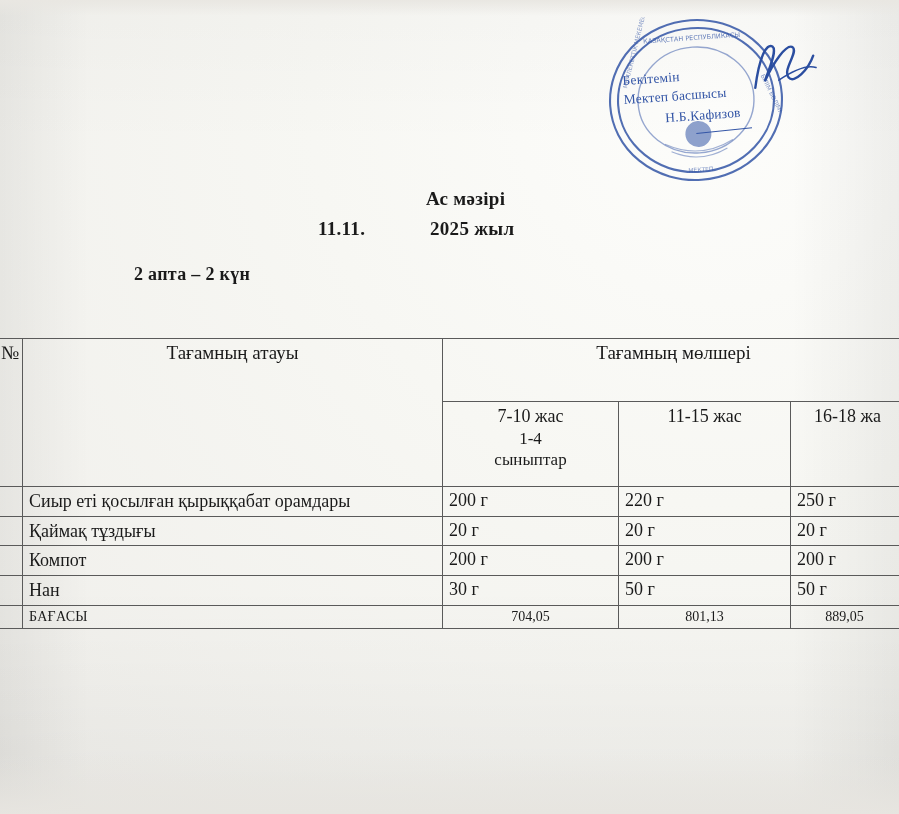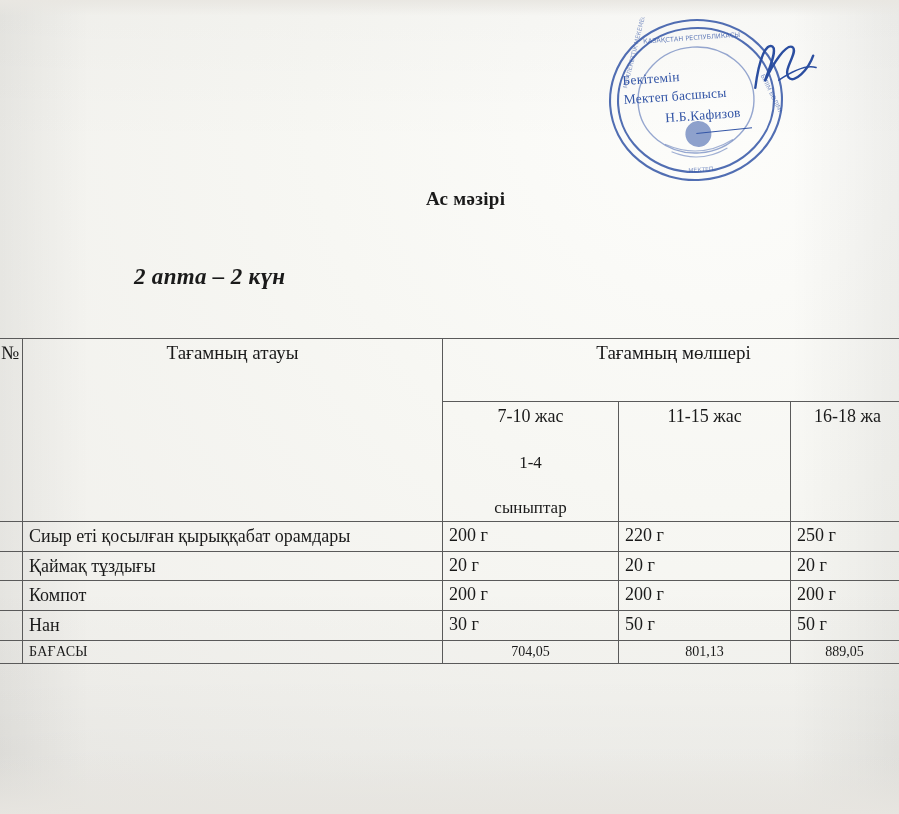--- a/index.html
+++ b/index.html
@@ -103,24 +103,23 @@
     top: 218px;
     font-size: 19px;
     font-weight: bold;
     letter-spacing: 0.3px;
   }
   .date-row .d-num { display: inline-block; width: 112px; }
   .week-row {
     position: absolute;
     left: 134px;
     top: 264px;
-    font-size: 23px;
+    font-size: 18px;
     font-weight: bold;
     letter-spacing: 0.3px;
-    font-style: italic;
   }
 
   
   .table-wrap {
     position: absolute;
     left: -6px;
     top: 338px;
     width: 910px;
   }
   table.menu {
@@ -149,21 +148,21 @@
     vertical-align: middle;
   }
   .age-cell {
     text-align: center;
     font-size: 18px;
     line-height: 1.25;
     padding-top: 6px;
     height: 78px;
     font-family: Liberation Serif, serif;
   }
-  .age-cell .l2 { font-size: 17px; margin-top: 24px; }
+  .age-cell .l2 { font-size: 17px; }
   .dish {
     line-height: 1.26;
     padding-top: 5px;
     padding-left: 10px;
     margin-left: 14px;
   }
   .amt {
     padding-top: 5px;
     padding-left: 10px;
   }
@@ -219,20 +218,23 @@
           <path d="M6 50 C 12 20, 20 6, 26 10 C 31 14, 20 34, 16 44 C 26 26, 40 8, 46 12 C 52 17, 34 34, 40 42 C 45 49, 60 36, 66 22"></path>
           <path d="M30 44 C 44 36, 58 30, 68 34" stroke-width="1.6"></path>
         </g>
       </svg>
     </div>
     <div class="sig-underline"></div>
   </div>
 
   <div class="title">Ас мәзірі</div>
 
+  <div class="date-row">
+    <span class="d-num">11.11.</span><span>2025 жыл</span>
+  </div>
 
   <div class="week-row">2 апта – 2 күн</div>
 
   <div class="table-wrap">
     <table class="menu">
       <colgroup>
         <col class="c-no">
           <col class="c-name">
           <col class="c-a">
           <col class="c-b">

